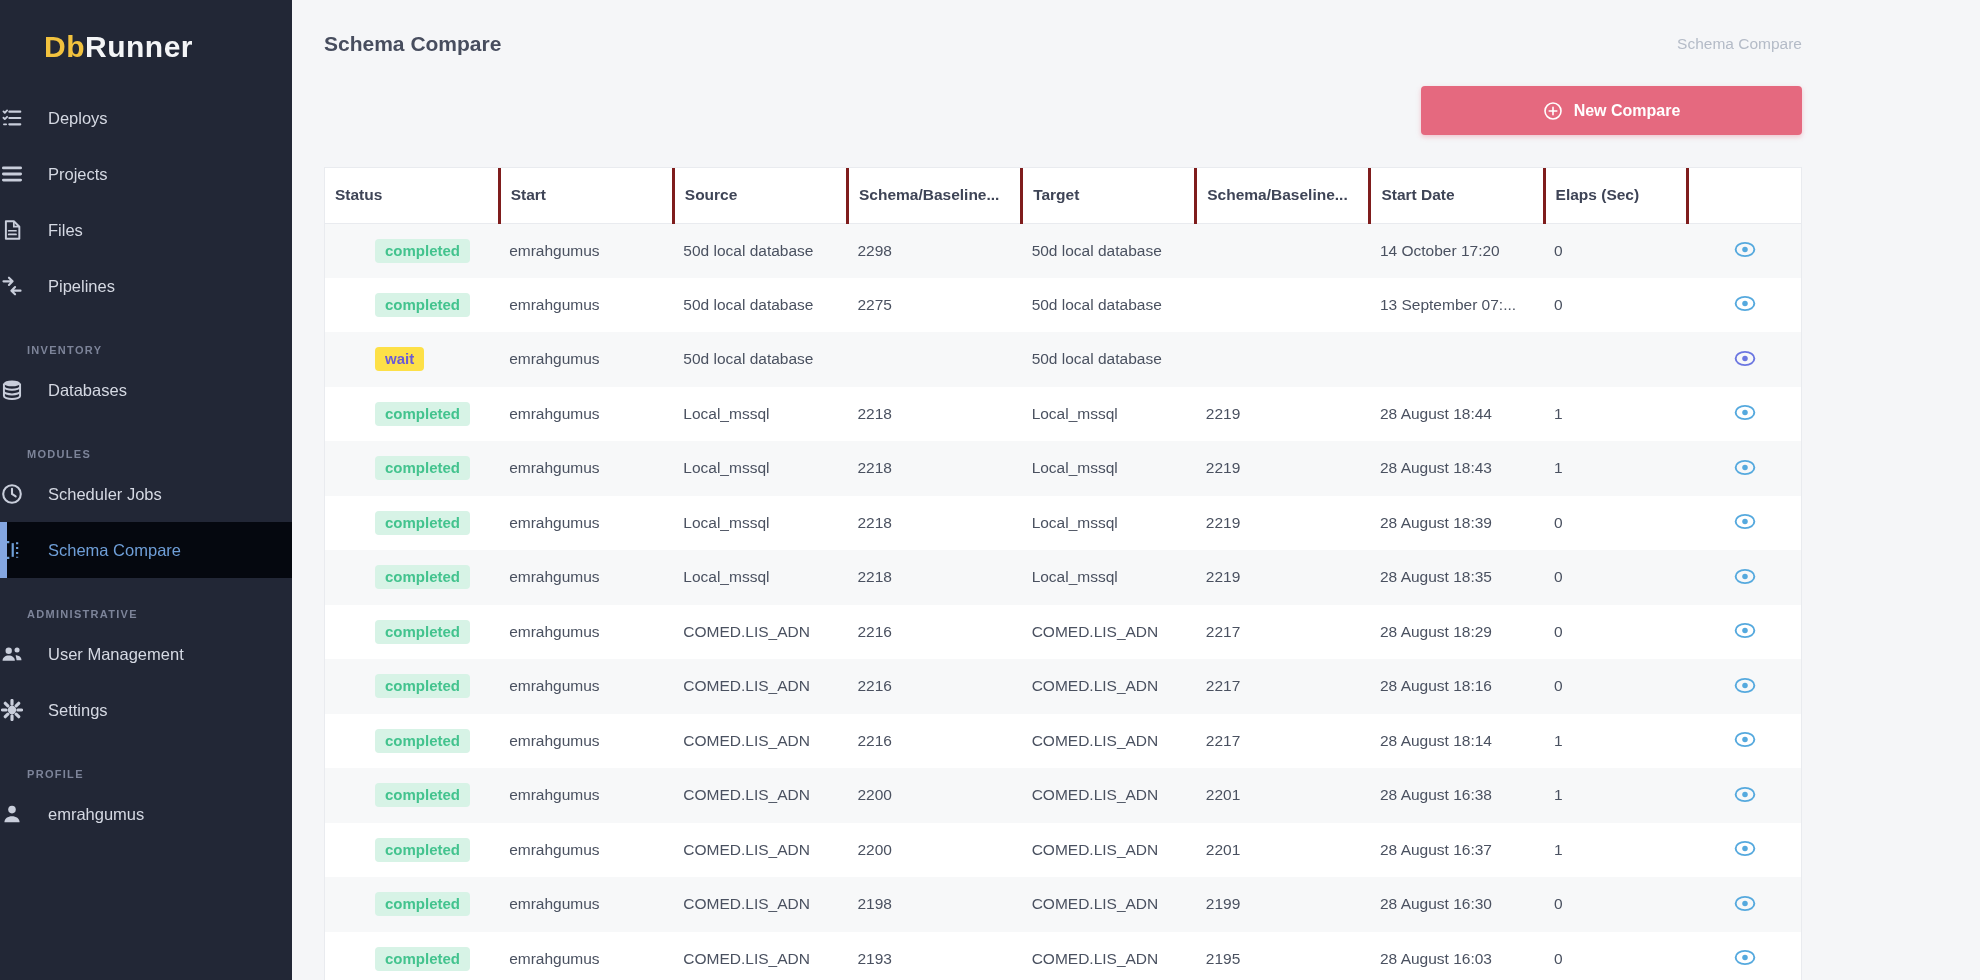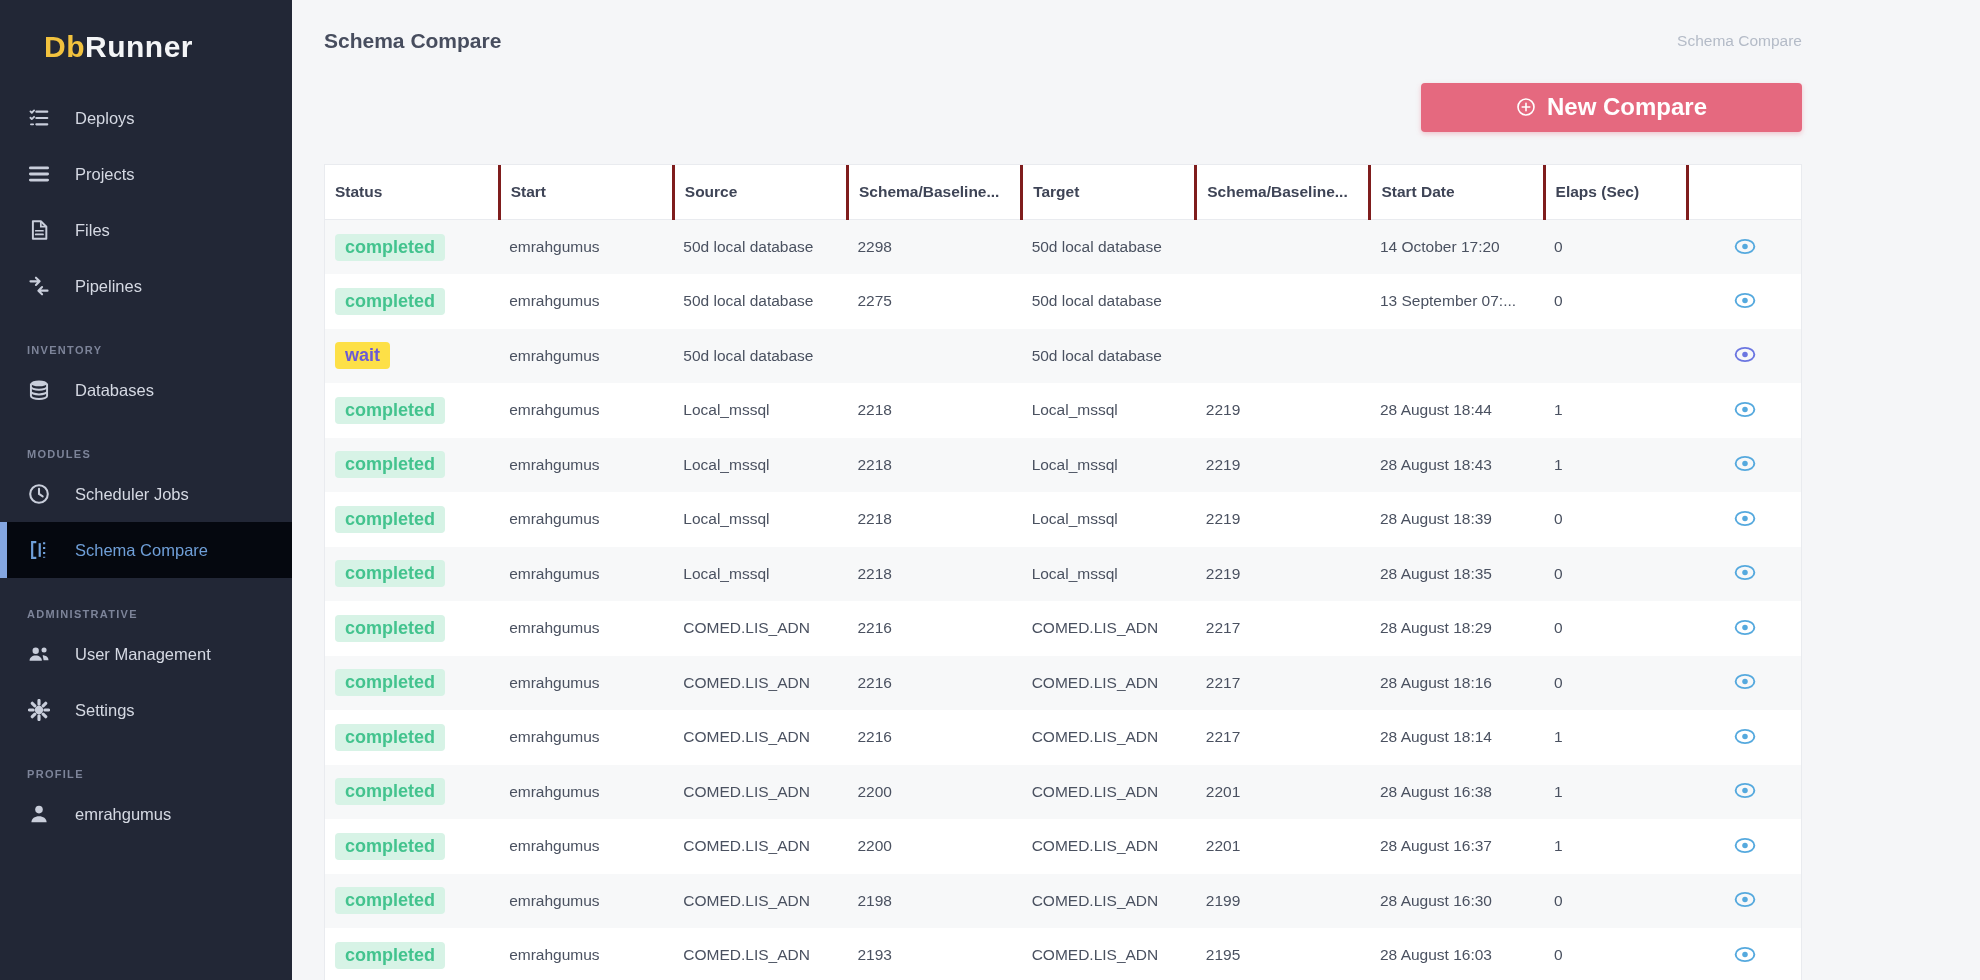--- a/index.html
+++ b/index.html
@@ -1,51 +1,51 @@
 <!DOCTYPE html>
 <html><head>
 <meta charset="utf-8">
 <style>
   * { margin:0; padding:0; box-sizing:border-box; }
   html,body { width:1980px; height:980px; overflow:hidden; }
   body { font-family:"Liberation Sans", sans-serif; background:#f5f6f8; }
-  .app { display:flex; width:1834px; height:980px;align-items:center; }
+  .app { display:flex; width:1834px; height:980px; }
 
   
   .sidebar { width:292px; min-width:292px; height:100%; background:#222736; color:#d5d9e3; }
   .logo { padding:30px 0 0 44px; font-size:30px; font-weight:800; letter-spacing:.5px; }
   .logo .db { color:#f2c23e; }
   .logo .runner { color:#f4f5f7; }
   .nav { margin-top:26px; }
   .nav-heading { margin:30px 0 6px 27px; font-size:11px; font-weight:bold; letter-spacing:1.3px; color:#7d8499; }
-  .nav-item { position:relative; display:flex; align-items:center; height:56px; padding-left:27px; gap:24px; font-size:16.5px; color:#d5d9e3; cursor:pointer; }
+  .nav-item { position:relative; display:flex; align-items:center; height:56px; gap:24px; font-size:16.5px; color:#d5d9e3; cursor:pointer; }
   .nav-item .icon { width:24px; display:flex; align-items:center; justify-content:center; color:#c9cedb; }
   .nav-item .icon svg { width:22px; height:22px; }
   .nav-item.active { background:#05080f; color:#6f9fd8; }
   .nav-item.active .icon { color:#6f9fd8; }
   .nav-item.active::before { content:""; position:absolute; left:0; top:0; bottom:0; width:7px; background:#84a6e0; }
 
   
   .main { flex:1; padding:0 32px; }
   .page-header { display:flex; justify-content:space-between; align-items:center; margin-top:32px; }
   .page-title { font-size:21px; font-weight:bold; color:#474d5e; }
   .breadcrumb { font-size:15.5px; color:#b4bbc7; }
   .toolbar { display:flex; justify-content:flex-end; margin-top:30px; }
-  .btn-new-compare { display:flex; align-items:center; justify-content:center; gap:11px; width:381px; height:49px; border:none; border-radius:4px; background:#e5697f; color:#fff; font-family:inherit; font-size:24px; font-weight:bold; cursor:pointer; box-shadow:0 2px 5px rgba(229,105,127,.35); }
+  .btn-new-compare { display:flex; align-items:center; justify-content:center; gap:11px; width:381px; height:49px; border:none; border-radius:4px; background:#e5697f; color:#fff; font-family:inherit; font-size:16px; font-weight:bold; cursor:pointer; box-shadow:0 2px 5px rgba(229,105,127,.35); }
   .btn-new-compare .icon svg { width:20px; height:20px; display:block; }
 
   
   .table-card { margin-top:32px; background:#fff; border:1px solid #e9ebef; }
   table { width:100%; border-collapse:collapse; table-layout:fixed; }
   col.c-std { width:11.8%; } col.c-elaps { width:9.7%; } col.c-eye { width:7.7%; }
   th { height:55px; text-align:left; padding:0 8px 0 10px; font-size:15.5px; font-weight:bold; color:#3e4456; border-right:3px solid #7f1d1d; border-bottom:1px solid #e9ebef; background:#fff; white-space:nowrap; overflow:hidden; }
   th:last-child { border-right:none; }
   td { height:54.5px; padding:0 8px 0 10px; font-size:15.5px; color:#4a5160; white-space:nowrap; overflow:hidden; }
   tbody tr:nth-child(odd) { background:#f7f8f9; }
-  .badge { display:inline-block; padding:4px 10px 5px; border-radius:4px; font-size:18px; font-weight:bold; line-height:1; }
+  .badge { display:inline-block; padding:4px 10px 5px; border-radius:4px; font-size:15px; font-weight:bold; line-height:1;margin-left:40px; }
   .badge-completed { background:#d7f3e6; color:#43c38e; }
   .badge-wait { background:#fde047; color:#6a5ad6; }
   .td-eye { text-align:center; }
   .eye-btn { background:none; border:none; cursor:pointer; color:#55a9de; padding:2px; }
   .eye-btn.purple { color:#6b76e1; }
   .eye-btn svg { width:24px; height:17px; display:block; }
 </style>
 </head>
 <body>
 

